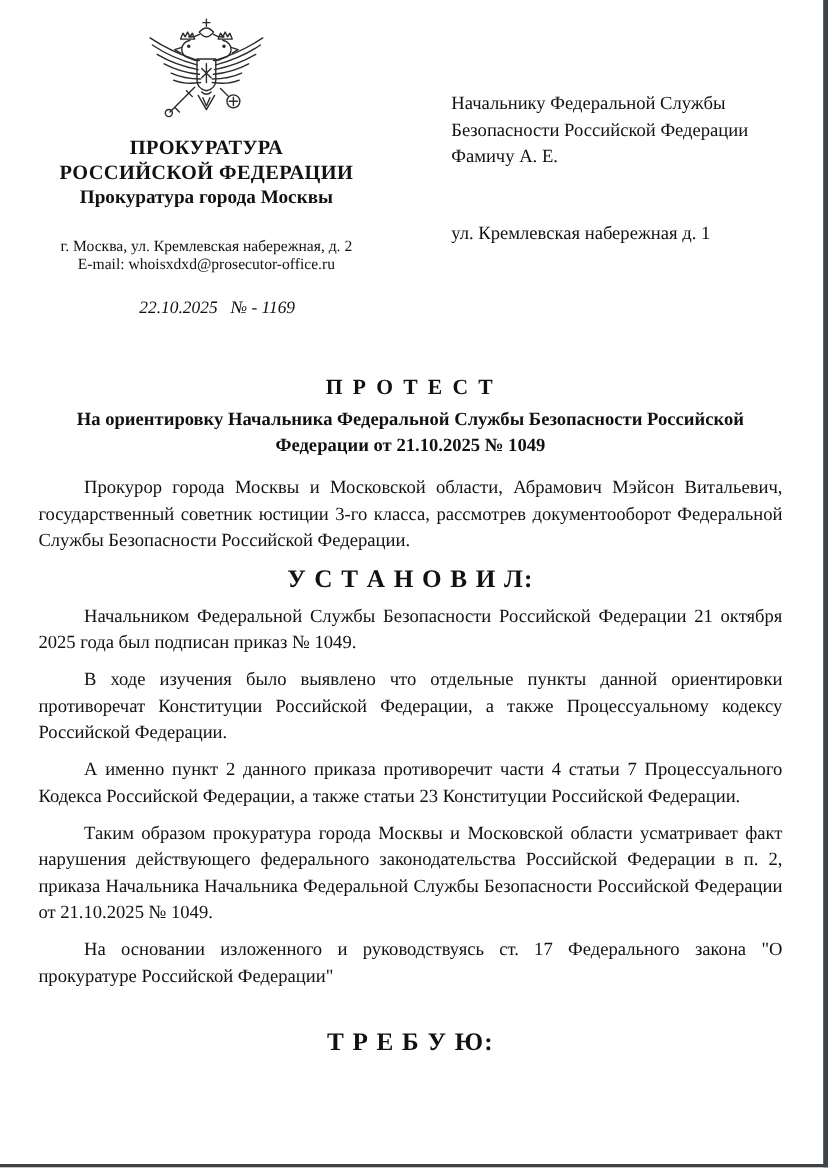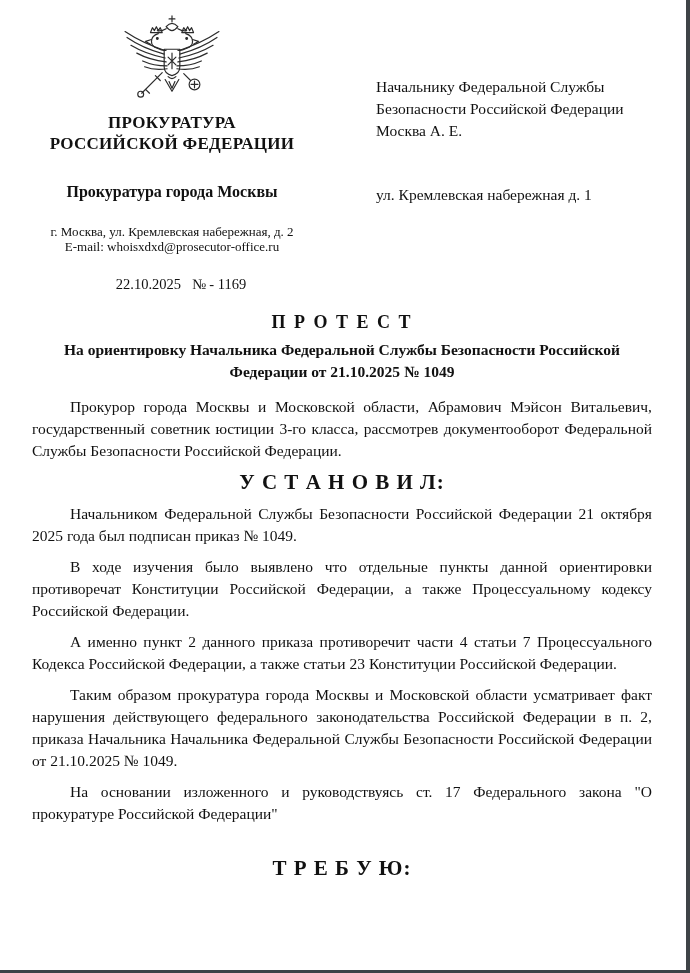--- a/index.html
+++ b/index.html
@@ -39,29 +39,30 @@
     font-size: 17px;
     line-height: 21px;
     letter-spacing: 0.3px;
   }
   .org-sub {
     font-weight: bold;
     font-size: 16px;
     line-height: 21px;
     margin-top: 0;
   }
-  .org-sub-wrap { margin-top: 27px; }
+  .org-sub-wrap { }
   .addr-wrap { margin-top: 22px; }
   .addr-line {
     font-size: 13px;
     line-height: 15px;
     text-align: center;
   }
   .ref-line {
     margin-top: 22px;
+    font-style: italic;
     font-size: 14.5px;
     white-space: pre;
     padding-left: 18px;
   }
 
   
   .addressee {
     position: absolute;
     left: 376px;
     top: 76px;
@@ -182,21 +183,21 @@
     <div class="addr-wrap">
       <div class="addr-line">г. Москва, ул. Кремлевская набережная, д. 2</div>
       <div class="addr-line">E-mail: whoisxdxd@prosecutor-office.ru</div>
     </div>
     <div class="ref-line">22.10.2025   № - 1169</div>
   </div>
 
   <div class="addressee">
     <div>Начальнику Федеральной Службы</div>
     <div>Безопасности Российской Федерации</div>
-    <div>Москва А. Е.</div>
+    <div>Фамичу А. Е.</div>
     <div class="gap"></div>
     <div>ул. Кремлевская набережная д. 1</div>
   </div>
 
   <div class="title-block">
     <div class="doc-title">П Р О Т Е С Т</div>
     <div class="doc-subtitle">На ориентировку Начальника Федеральной Службы Безопасности Российской Федерации от 21.10.2025 № 1049</div>
   </div>
 
   <div class="body-text">

